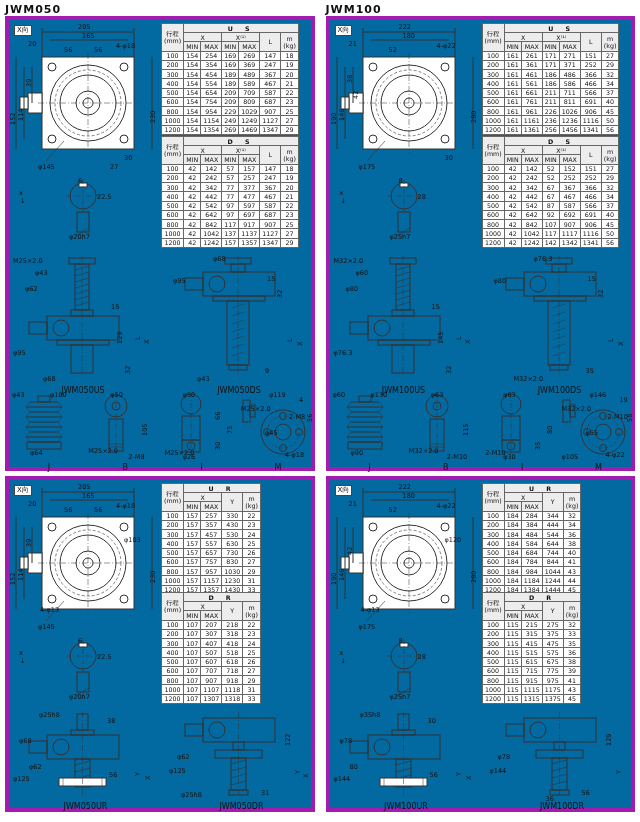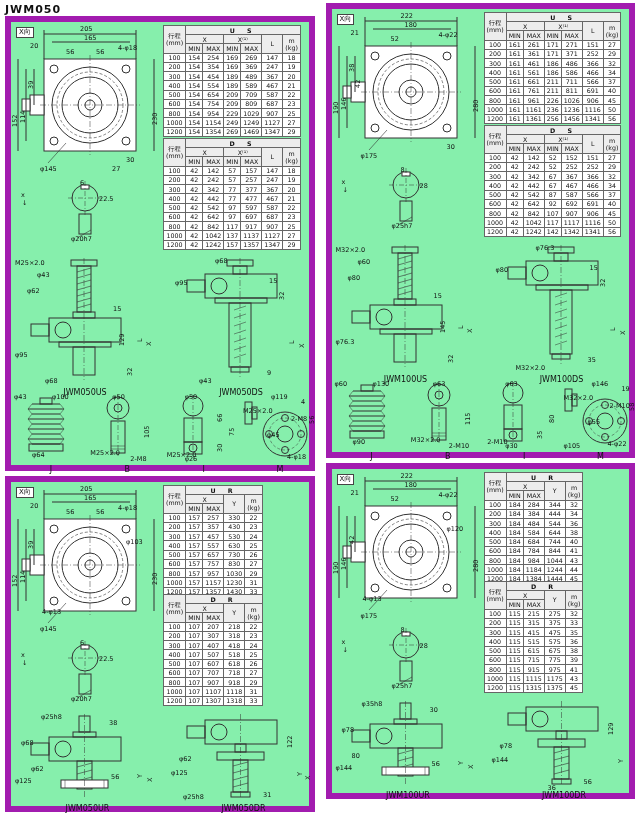--- a/index.html
+++ b/index.html
@@ -2,21 +2,21 @@
 <html><head>
 <meta charset="utf-8">
 <style>
 *{margin:0;padding:0;box-sizing:border-box}
 html,body{background:#fff}
 body{width:640px;height:822px;font-family:"DejaVu Sans",sans-serif;color:#111;overflow:hidden}
 .page{position:relative;width:640px;height:822px;padding:3px 5px}
 .cols{display:flex;gap:11px}
 .col{width:311px;position:relative}
 .col-title{font-size:11px;font-weight:bold;height:13px;letter-spacing:1px}
-.box{position:relative;border:6px solid #a21caf;background:#86efac}
+.box{position:relative;border:4px solid #a21caf;background:#0369a1}
 .box1{height:455px}
 .box2{height:336px;margin-top:5px}
 .draw{position:absolute}
 .draw svg,.drawarea svg{display:block}
 .drawarea{position:relative}
 .ann{position:absolute;font-size:6.5px;line-height:1;white-space:nowrap;color:#111;z-index:3}
 .ann.vert{transform:rotate(-90deg);transform-origin:0 0}
 .ann.boxed{border:1px solid #444;padding:1px 2px;font-size:7px;background:#fff}
 .tblwrap{position:absolute}
 table.spec{border-collapse:collapse;font-size:6.3px;line-height:1.15;background:#fff}
@@ -733,20 +733,21 @@
               <span class="ann" style="left: 92px; top: 78px;">31</span>
               <span class="ann vert" style="left: 126px; top: 62px;">Y</span>
               <span class="ann vert" style="left: 134px; top: 66px;">X</span>
             </div>
           <div class="figcap">JWM050DR</div>
         </div>
       </div>
     </div>
 
     <div class="col">
+      <div class="col-title">JWM100</div>
 
       <div class="box box1">
         <div class="draw" style="left:3px;top:3px;width:148px;height:150px">
             <svg viewBox="0 0 148 150" width="148" height="150">
               <g fill="none" stroke="#333" stroke-width="1">
                 <line x1="30" y1="9" x2="122" y2="9"></line>
                 <line x1="38" y1="17" x2="116" y2="17"></line>
                 <line x1="30" y1="5" x2="30" y2="34"></line>
                 <line x1="122" y1="5" x2="122" y2="34"></line>
                 <rect x="30" y="34" width="92" height="92" fill="#fff"></rect>

